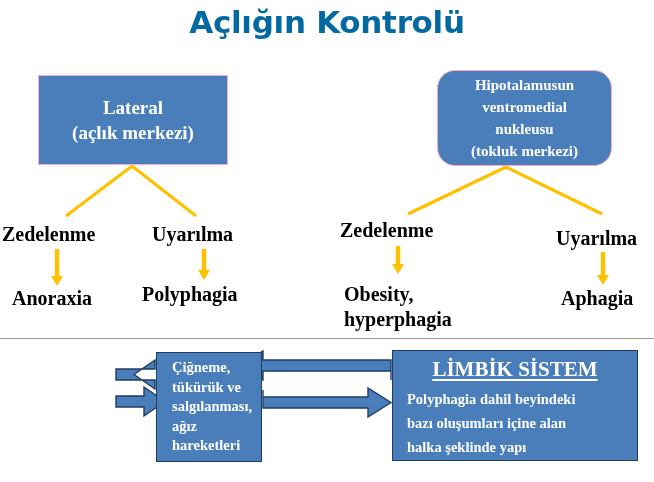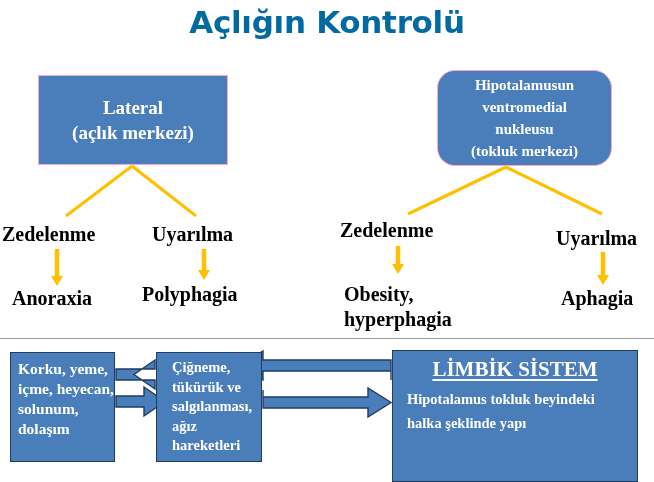--- a/index.html
+++ b/index.html
@@ -111,21 +111,21 @@
     left: 10px; top: 352px; width: 105px; height: 110px;
     font-size: 15.5px; line-height: 20px;
     padding: 6px 0 0 7px;
   }
   #box-cigneme {
     left: 156px; top: 352px; width: 106px; height: 110px;
     font-size: 14.5px; line-height: 19.5px;
     padding: 5px 0 0 15px;
   }
   #box-limbik {
-    left: 392px; top: 350px; width: 246px; height: 132px;
+    left: 392px; top: 350px; width: 246px; height: 111px;
     padding: 0;
   }
   #limbik-title {
     text-align: center;
     font-size: 21px;
     line-height: 24px;
     padding-top: 6px;
     text-decoration: underline;
     text-underline-offset: 3px;
   }
@@ -203,37 +203,31 @@
 
     <polygon points="155,31 155,22 134,36.5 155,51 155,42 116,42 116,31" fill="#4A7EBB" stroke="#1F3C63" stroke-width="1.4" stroke-linejoin="miter"></polygon>
 
     <polygon points="116,58 116,69 144,69 144,78 165,63.5 144,49 144,58" fill="#4A7EBB" stroke="#1F3C63" stroke-width="1.4" stroke-linejoin="miter"></polygon>
 
     <polygon points="391,31 391,22 263,22 263,13 240,27.5 263,42 263,33 391,33 391,42" fill="#4A7EBB" stroke="#1F3C63" stroke-width="1.4" stroke-linejoin="miter"></polygon>
 
     <polygon points="263,52 263,70 368,70 368,79 391,64.5 368,50 368,59 263,59" fill="#4A7EBB" stroke="#1F3C63" stroke-width="1.4" stroke-linejoin="miter"></polygon>
   </svg>
 
-  <div class="bot-box" id="box-korku">
-    <span class="ln">Korku,</span>
-    <span class="ln">yeme, içme,</span>
-    <span class="ln">heyecan,</span>
-    <span class="ln">solunum,</span>
-    <span class="ln">dolaşım</span>
-  </div>
 
   <div class="bot-box" id="box-cigneme">
     <span class="ln">Çiğneme,</span>
     <span class="ln">tükürük ve</span>
     <span class="ln">salgılanması,</span>
     <span class="ln">ağız</span>
     <span class="ln">hareketleri</span>
   </div>
 
   <div class="bot-box" id="box-limbik">
     <div id="limbik-title">LİMBİK SİSTEM</div>
     <div id="limbik-body">
-      <span class="ln">Hipotalamus tokluk beyindeki</span>
+      <span class="ln">Polyphagia dahil beyindeki</span>
+      <span class="ln">bazı oluşumları içine alan</span>
       <span class="ln">halka şeklinde yapı</span>
     </div>
   </div>
 
 </div>
 
 </body></html>

